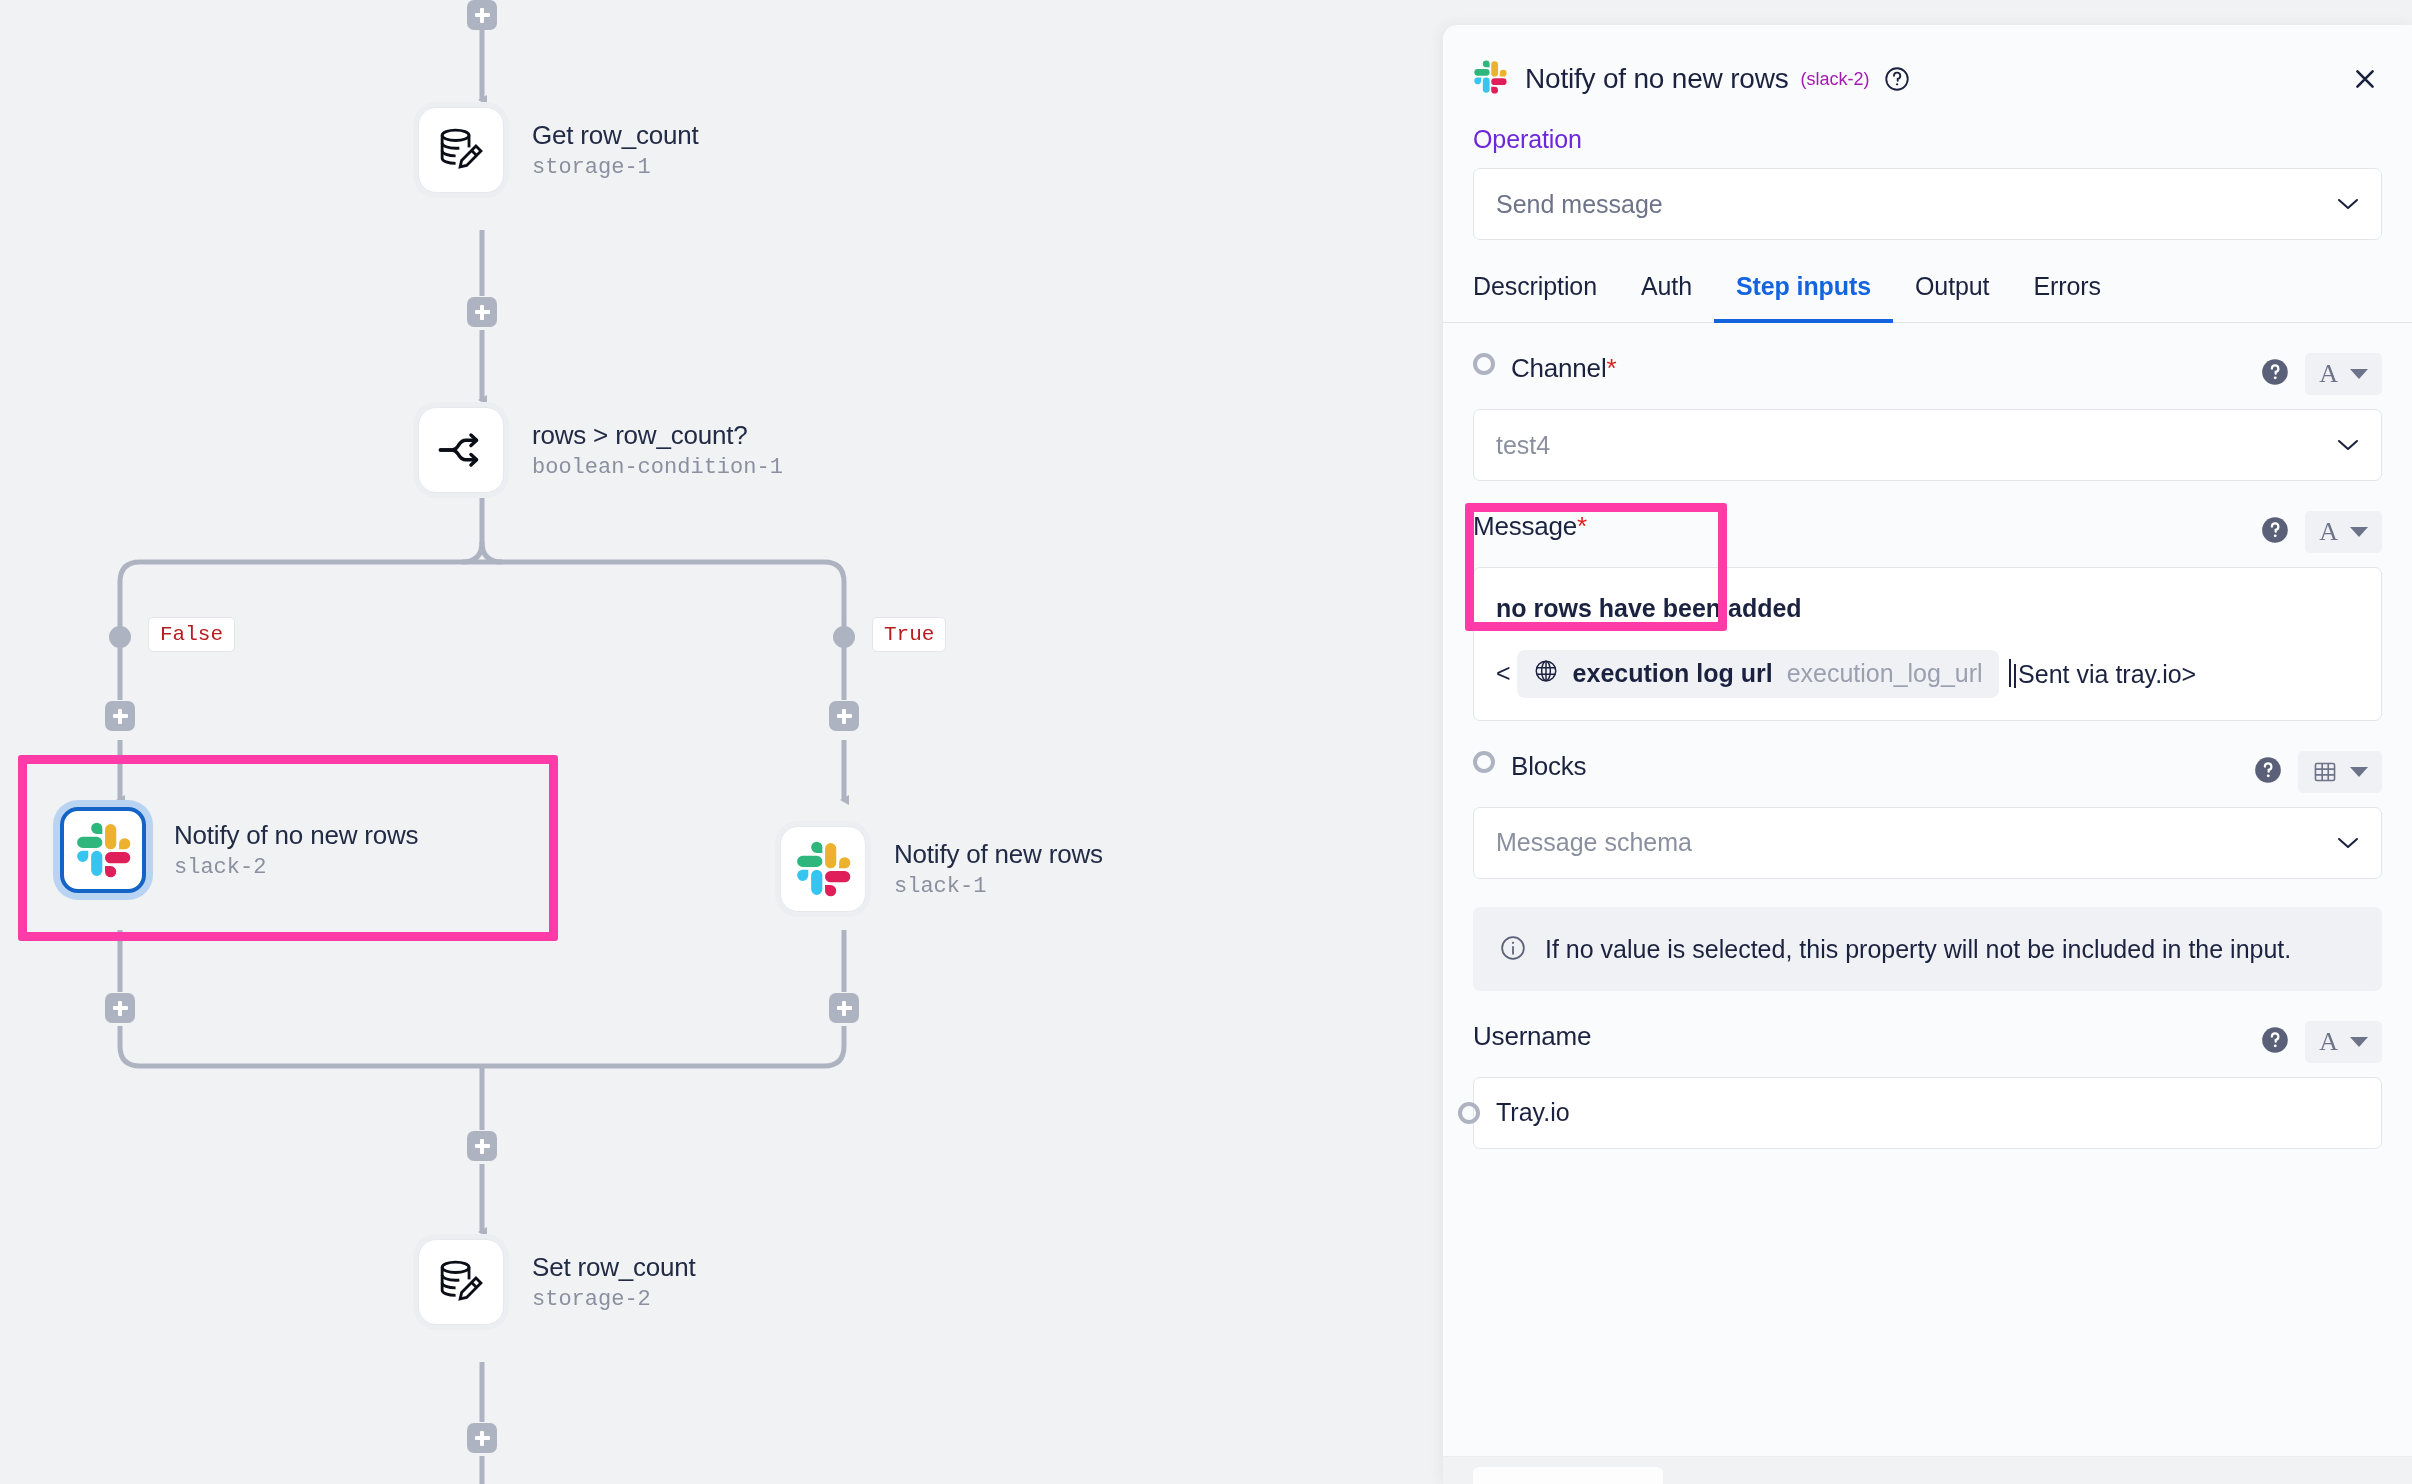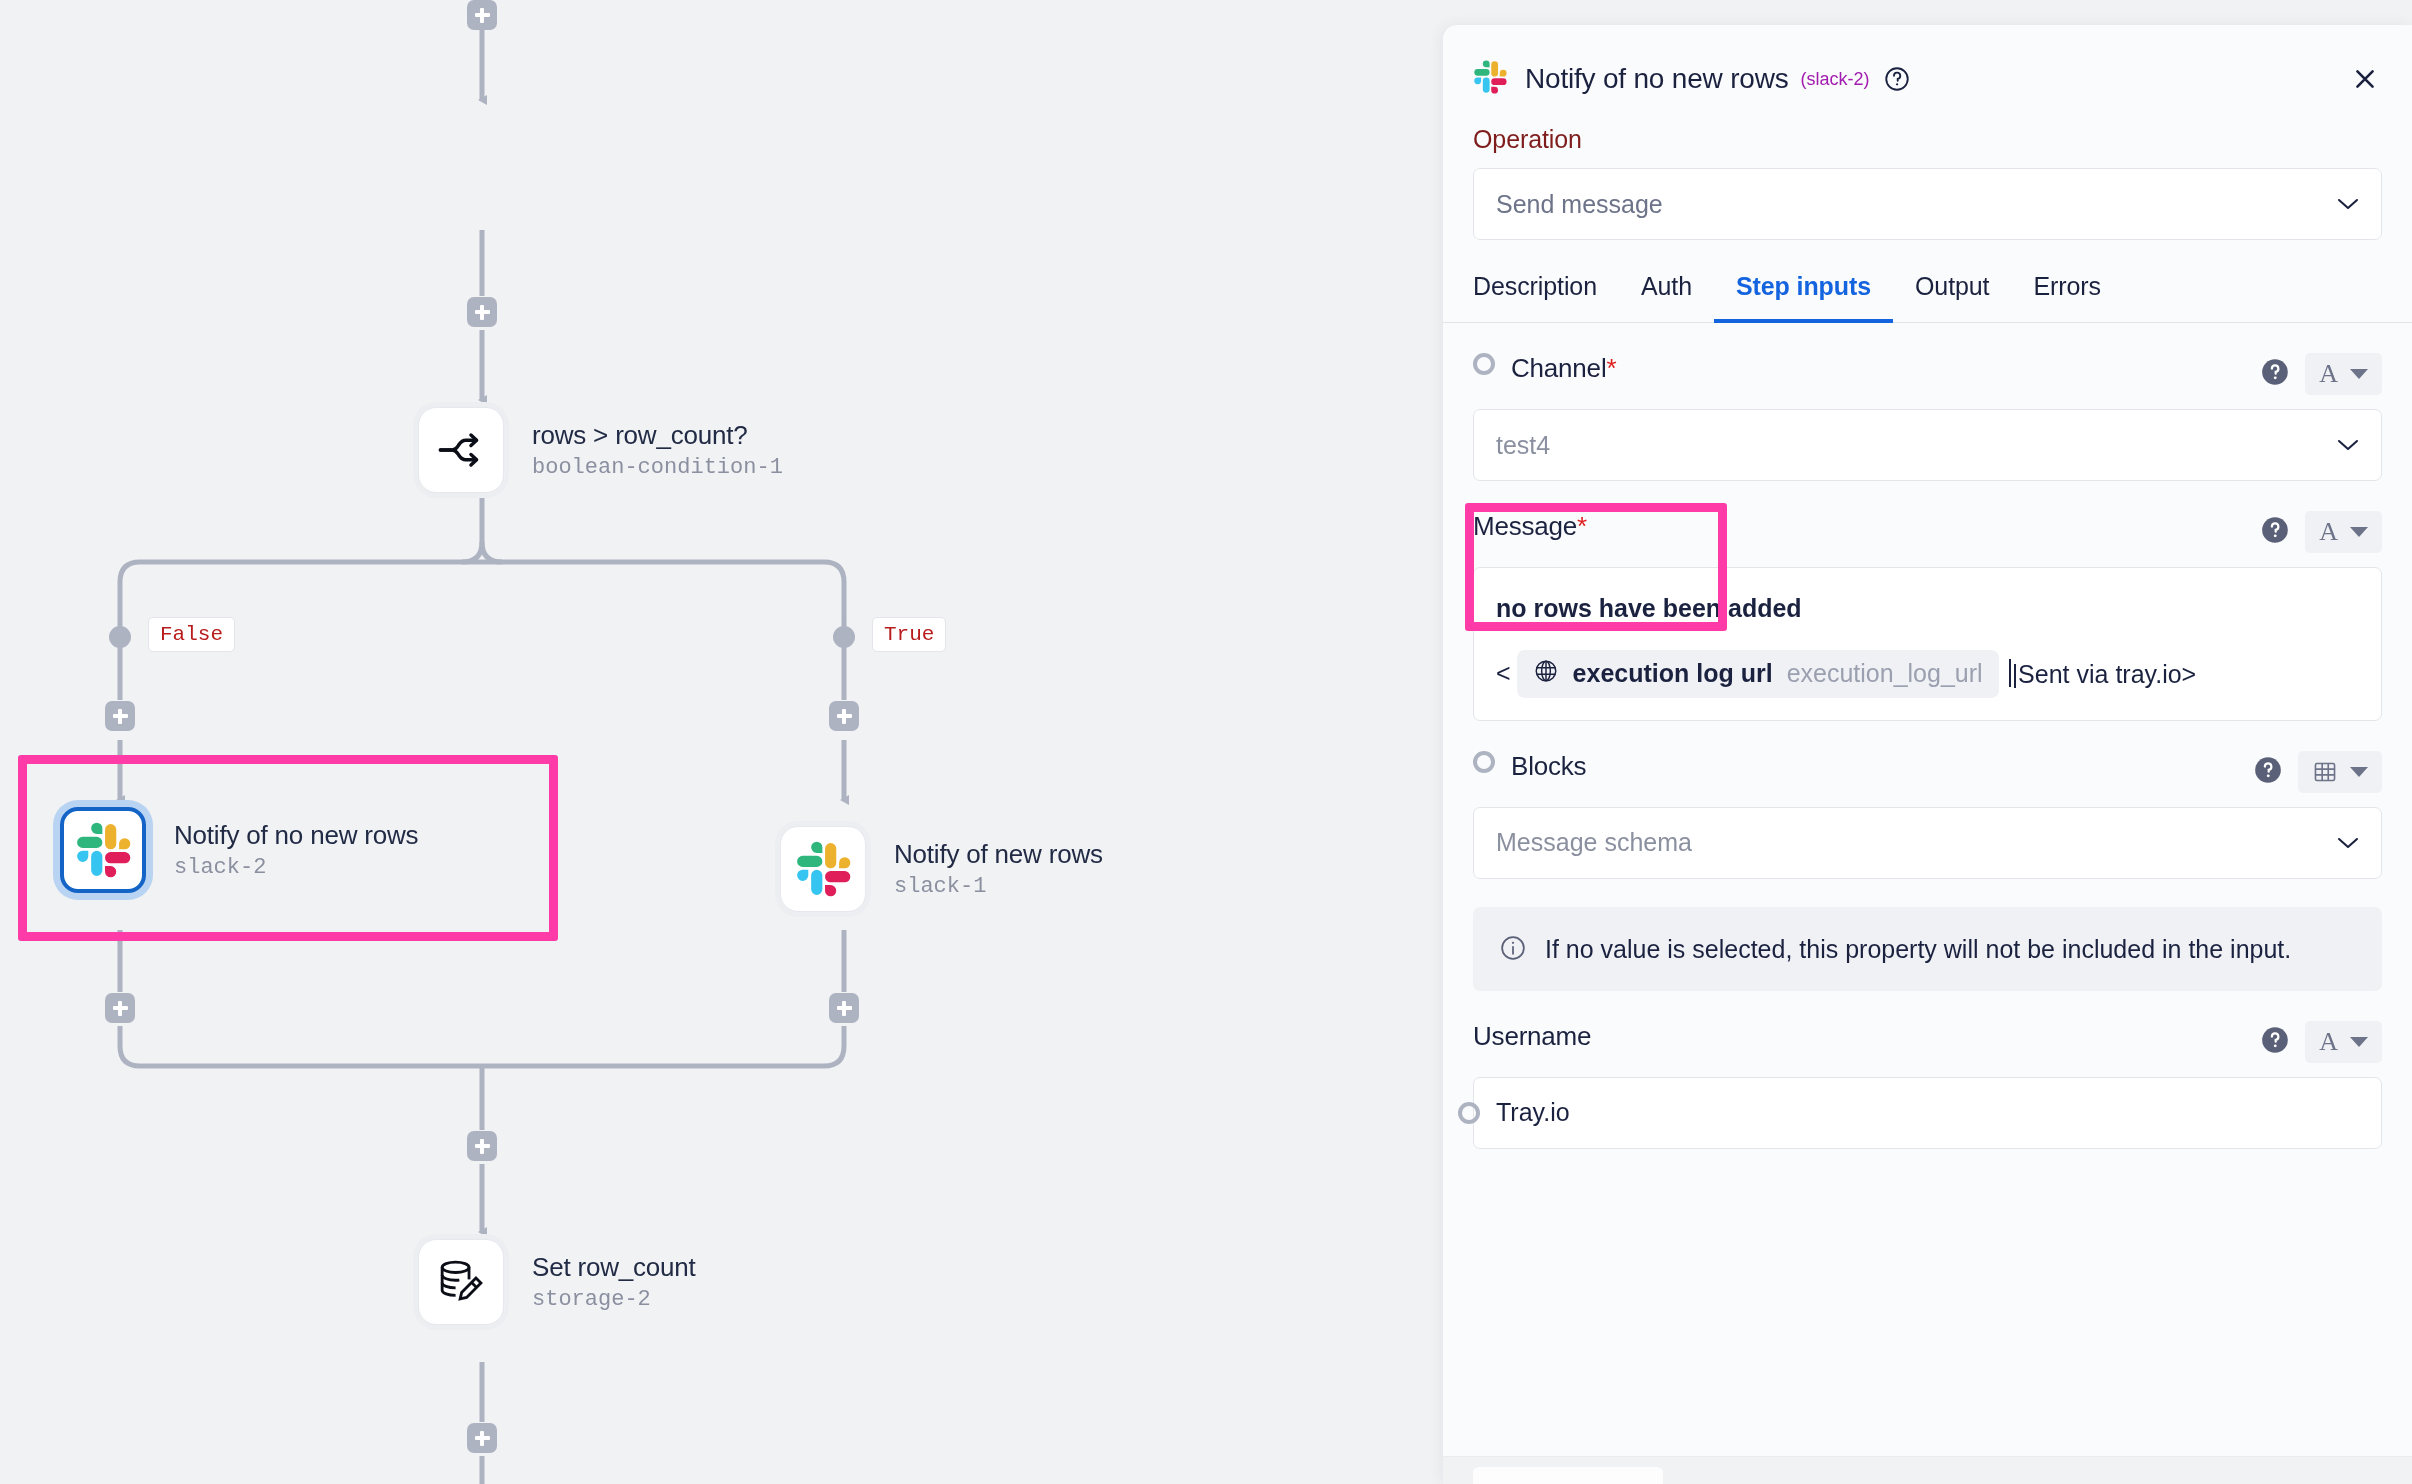--- a/index.html
+++ b/index.html
@@ -91,21 +91,21 @@
   .panel-subtitle { font-size: 18px; color: #a21caf; margin-left: 12px; }
   .help-circle {
     margin-left: 14px; width: 28px; height: 28px; flex: none;
   }
   .close-x {
     margin-left: auto; width: 34px; height: 34px; flex: none;
     display: flex; align-items: center; justify-content: center;
   }
 
   .section-label {
-    font-size: 25px; color: #7f1d1d; padding: 18px 44px 0 30px;
+    font-size: 25px; color: #6d28d9; padding: 18px 44px 0 30px;
     letter-spacing: -0.1px;
   }
 
   .field-box {
     margin: 14px 30px 0 30px;
     background: #ffffff; border: 1px solid #e3e5ea; border-radius: 7px;
     height: 72px; display: flex; align-items: center;
     padding: 0 22px;
   }
   .field-text { font-size: 25px; color: #6d7389; }
@@ -250,20 +250,37 @@
     <div class="plus-btn" style="left:105px; top:993px;"></div>
     <div class="plus-btn" style="left:829px; top:993px;"></div>
     <div class="plus-btn" style="left:467px; top:1131px;"></div>
     <div class="plus-btn" style="left:467px; top:1423px;"></div>
 
     <div class="branch-dot" style="left:109px; top:626px;"></div>
     <div class="branch-label" style="left:148px; top:617px;">False</div>
     <div class="branch-dot" style="left:833px; top:626px;"></div>
     <div class="branch-label" style="left:872px; top:617px;">True</div>
 
+    <div class="node" style="left:418px; top:107px;">
+      <div class="node-icon">
+        <svg width="52" height="52" viewBox="0 0 24 24" fill="none" stroke="#0b0d17" stroke-width="1.3">
+          <ellipse cx="9.5" cy="5.2" rx="6.2" ry="2.4"></ellipse>
+          <path d="M3.3 5.2 v10.6 c0 1.32 2.78 2.4 6.2 2.4"></path>
+          <path d="M15.7 5.2 v5.6"></path>
+          <path d="M3.3 8.8 c0 1.32 2.78 2.4 6.2 2.4 c0.6 0 1.2-0.03 1.75-0.1"></path>
+          <path d="M3.3 12.3 c0 1.32 2.78 2.4 6.2 2.4"></path>
+          <path d="M18.9 10.2 l2.3 2.3 l-6.6 6.6 l-3 0.7 l0.7-3 z"></path>
+          <path d="M16.9 12.2 l2.3 2.3"></path>
+        </svg>
+      </div>
+      <div class="node-text">
+        <div class="node-title">Get row_count</div>
+        <div class="node-sub">storage-1</div>
+      </div>
+    </div>
 
     <div class="node" style="left:418px; top:407px;">
       <div class="node-icon">
         <svg width="52" height="52" viewBox="0 0 24 24" fill="none" stroke="#0b0d17" stroke-width="1.6" stroke-linecap="round" stroke-linejoin="round">
           <path d="M2.5 12 H8 c1.6 0 2.2-1.2 3-2.4 c0.8-1.2 1.6-2.1 3.2-2.1 H19"></path>
           <path d="M2.5 12 H8 c1.6 0 2.2 1.2 3 2.4 c0.8 1.2 1.6 2.1 3.2 2.1 H19"></path>
           <path d="M16.6 5.1 L19.2 7.5 L16.6 9.9"></path>
           <path d="M16.6 14.1 L19.2 16.5 L16.6 18.9"></path>
         </svg>
       </div>

